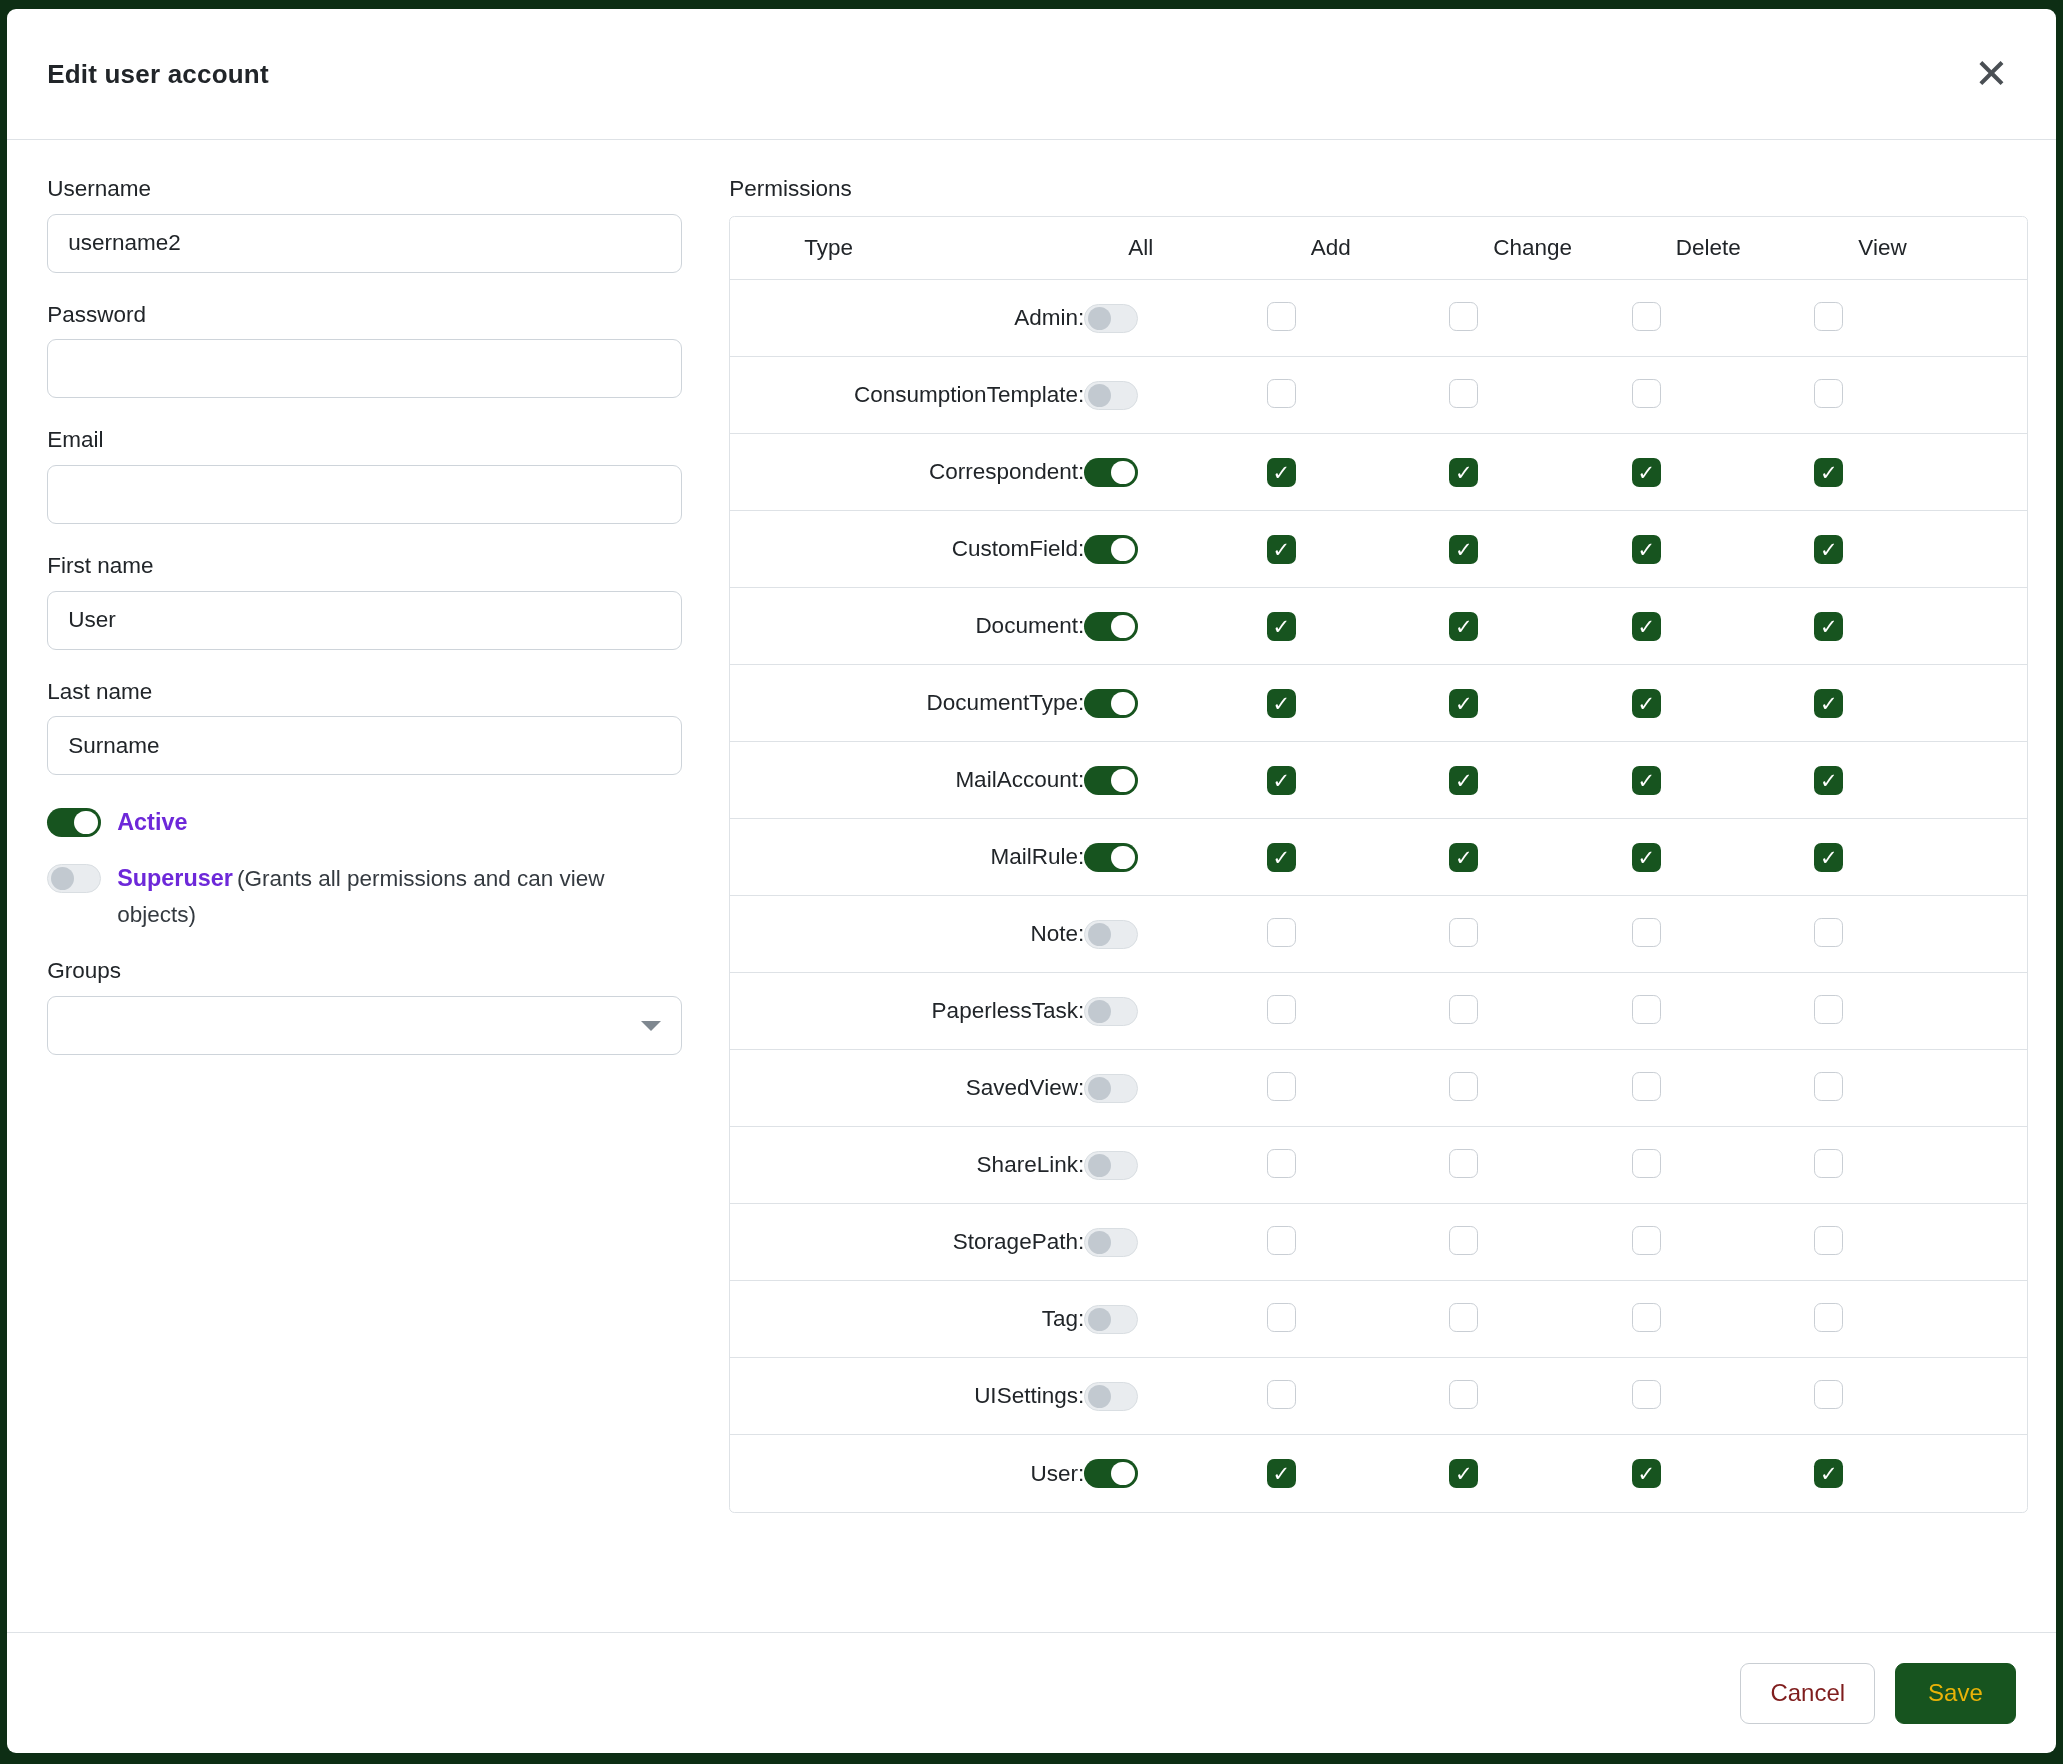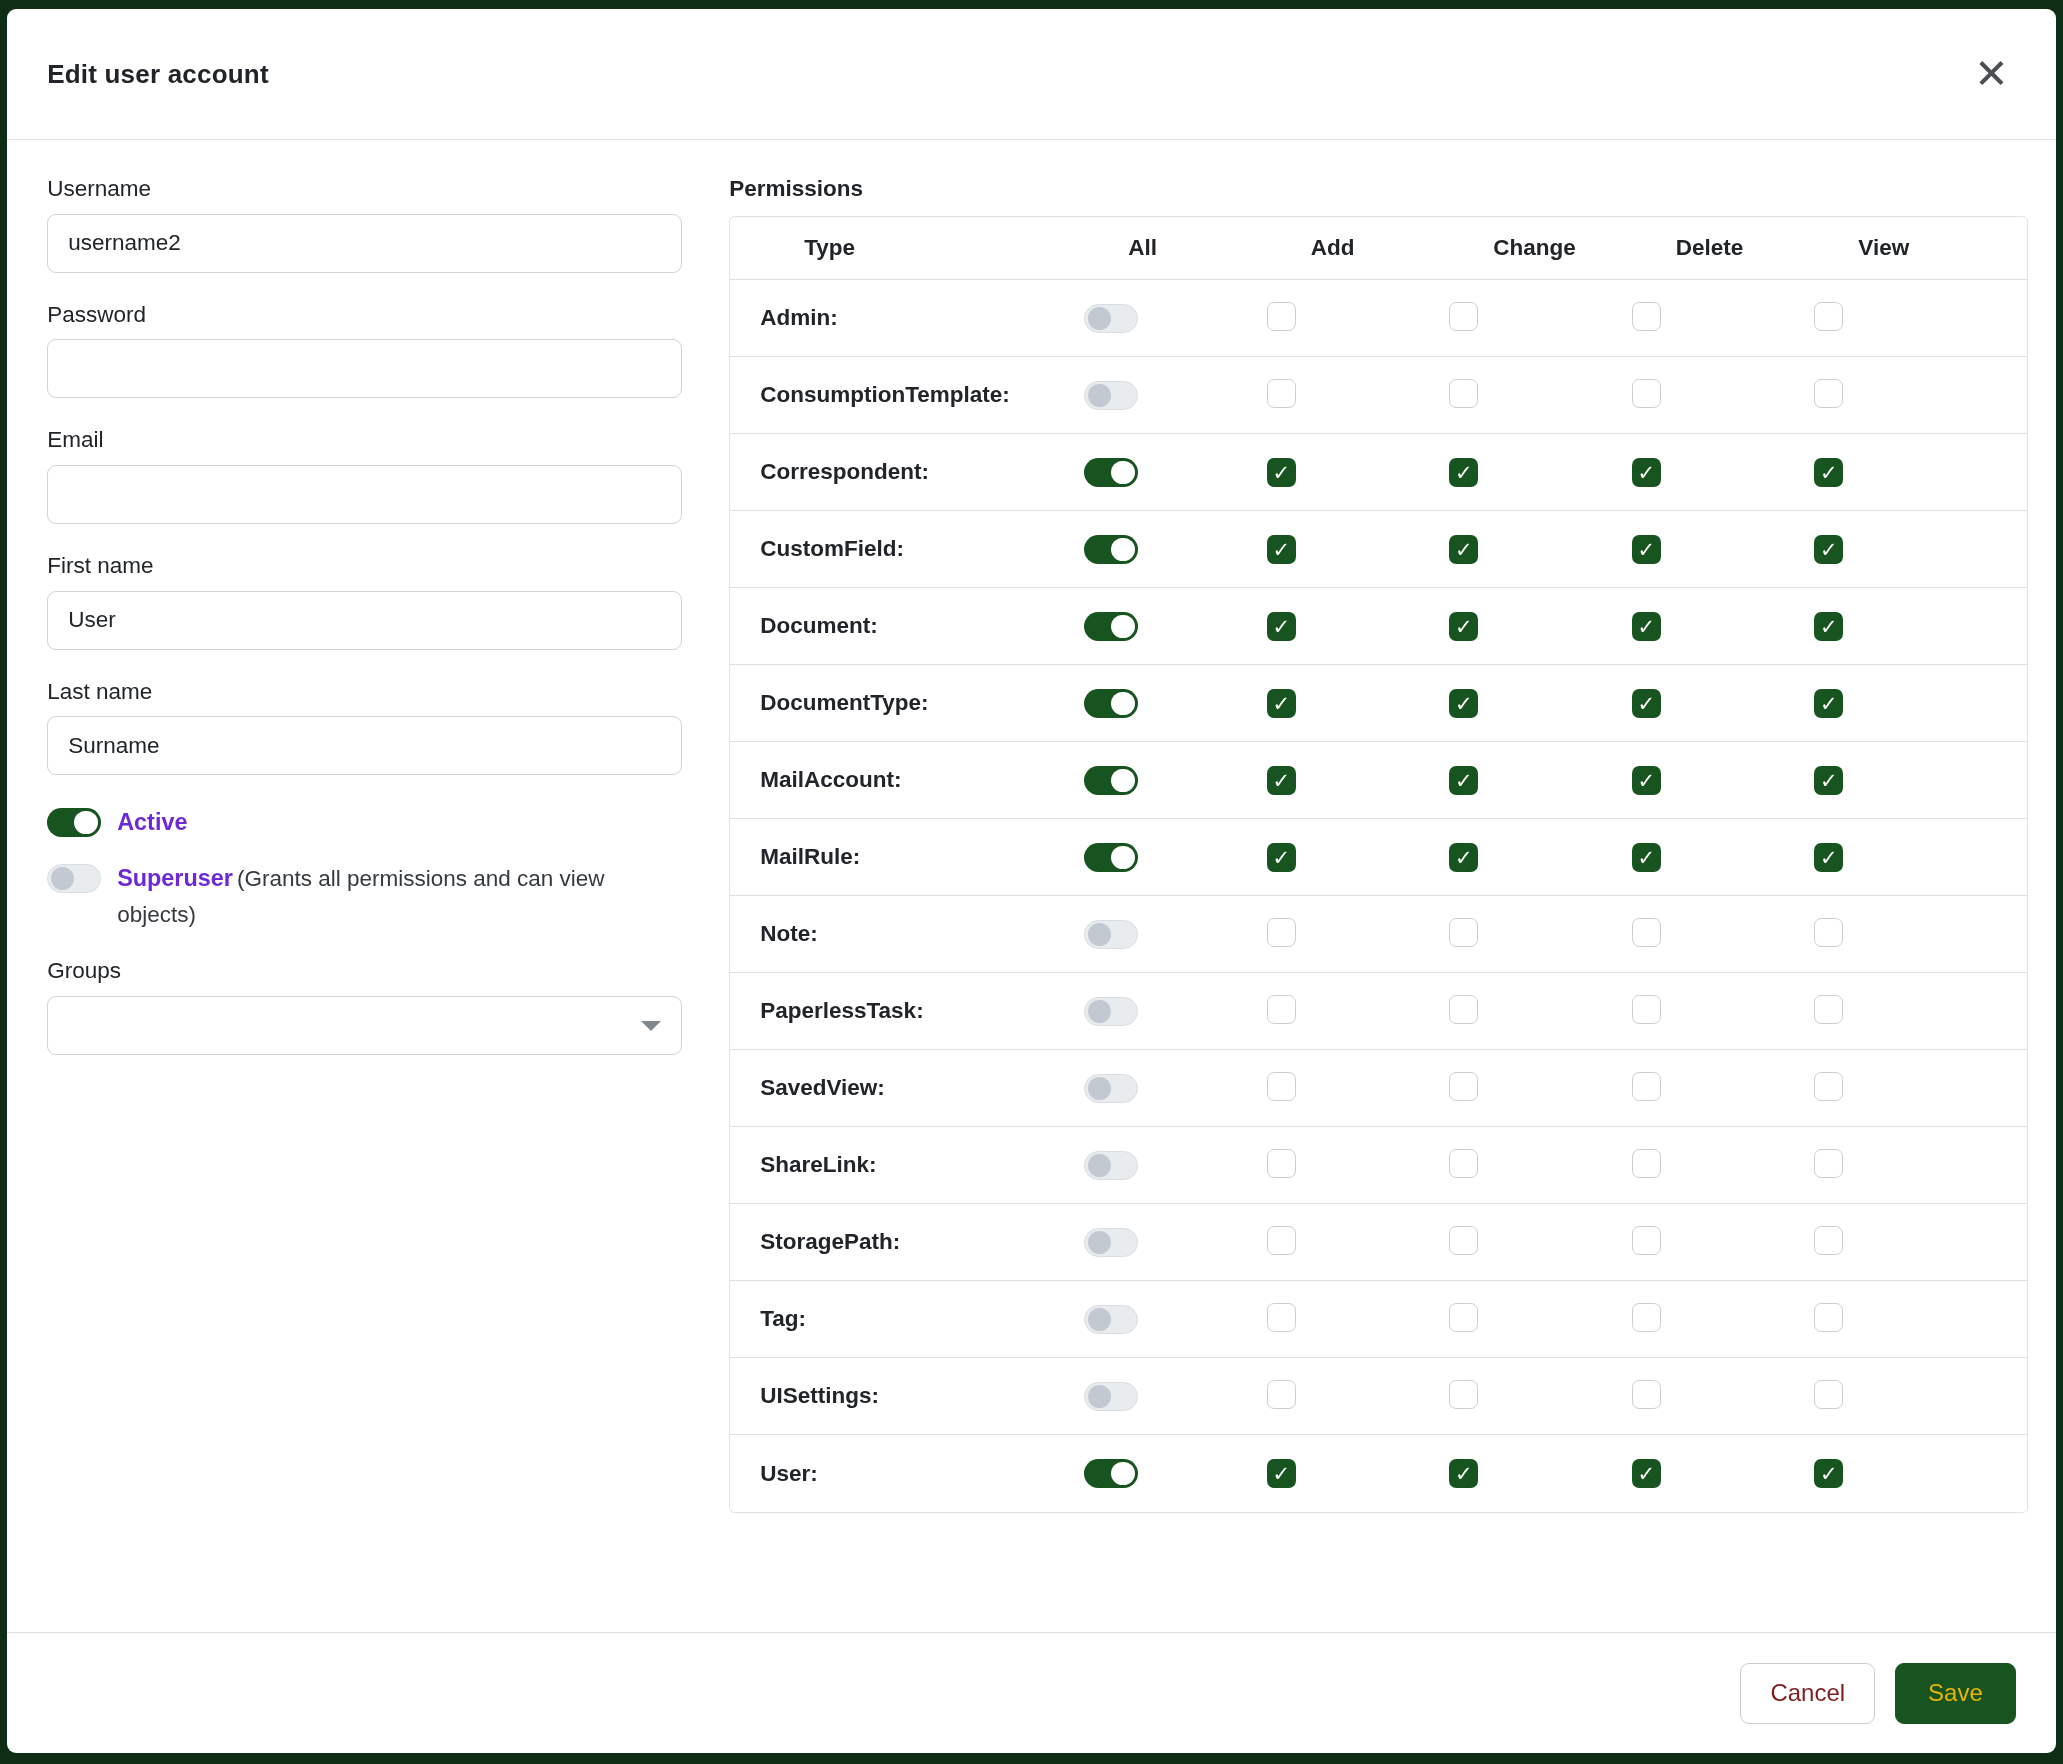--- a/index.html
+++ b/index.html
@@ -25,21 +25,21 @@
   .close-btn {
     font-size:41px; font-weight:300; color:#4a4f54; line-height:1;
     cursor:pointer; padding:7.2px; user-select:none;
   }
   
   .modal-body {
     flex:1; display:flex; gap:47px;
     padding:36px 28px 0 40px; overflow:hidden;
   }
   .left-col { flex:none; width:635px; }
-  .right-col { flex:1; min-width:0;font-weight:bold; }
+  .right-col { flex:1; min-width:0; }
 
   .field { margin-bottom:29px; }
   .field-label { font-size:22.5px; margin-bottom:11.7px; color:#212529; }
   .text-input {
     width:100%; height:59px; border:0.9px solid #ced4da; border-radius:9px;
     font-size:22.5px; color:#212529; padding:0 20px;
     font-family:inherit; background:#fff; outline:none;
   }
   
   .toggle {
@@ -73,21 +73,21 @@
   .perm-label { font-size:22.5px; margin-bottom:14.4px; }
   .perm-table { border:0.9px solid #dee2e6; border-radius:5.4px; overflow:hidden; background:#fff; }
   .perm-header, .perm-row {
     display:grid; grid-template-columns:324px repeat(5,1fr);
     align-items:center; padding:0 30px;
   }
   .perm-header { height:63px; border-bottom:0.9px solid #dee2e6; }
   .perm-header span { font-size:22.5px; color:#212529;margin-left:44px; }
   .perm-row { height:77px; border-bottom:0.9px solid #dee2e6; }
   .perm-row:last-child { border-bottom:none; }
-  .perm-type { font-size:22.5px; color:#212529; }
+  .perm-type { font-size:22.5px; color:#212529;text-align:right; }
 
   .checkbox {
     display:inline-flex; width:29px; height:29px; border-radius:7.2px;
     align-items:center; justify-content:center; cursor:pointer;
   }
   .checkbox.unchecked { border:1.8px solid #c9ced4; background:#fff; }
   .checkbox.checked { background:#17541f; }
   .checkbox.checked::after {
     content:"✓"; color:#ffffff; font-size:21px; font-weight:700; line-height:1;
   }

